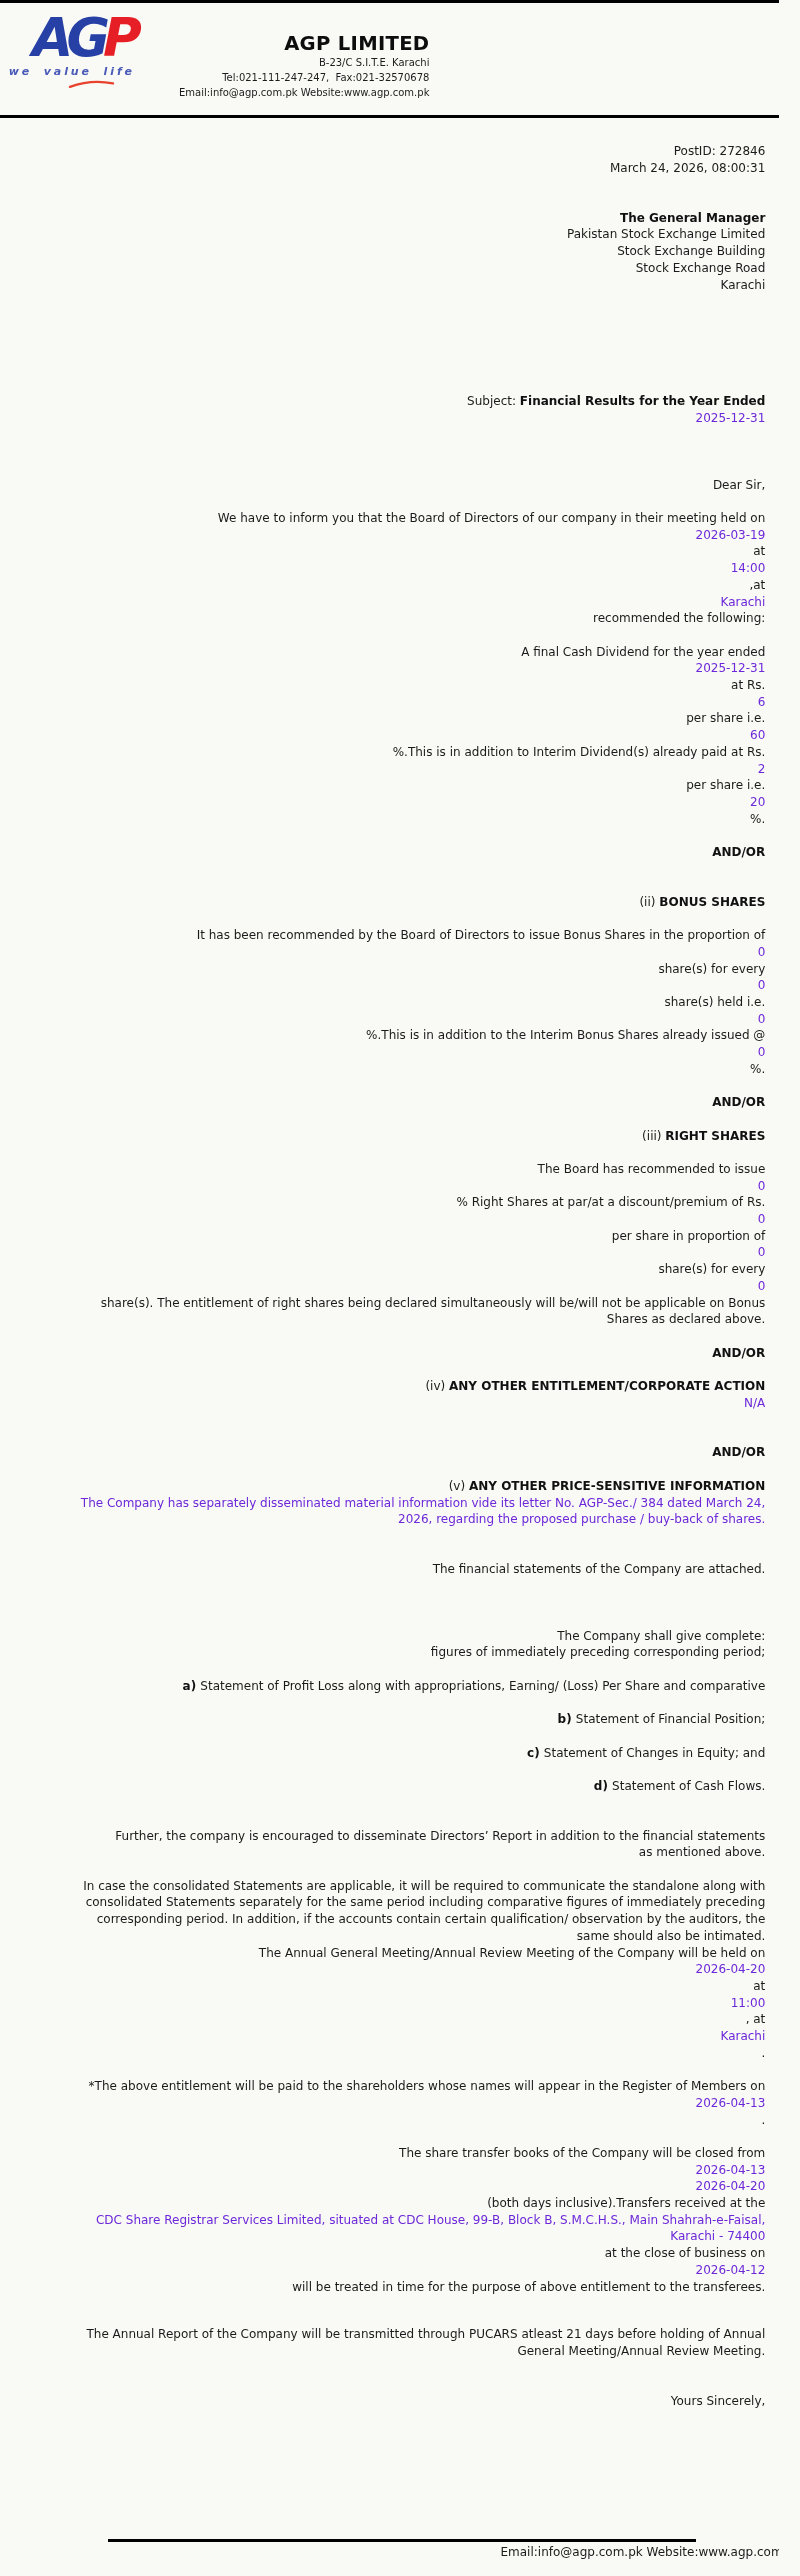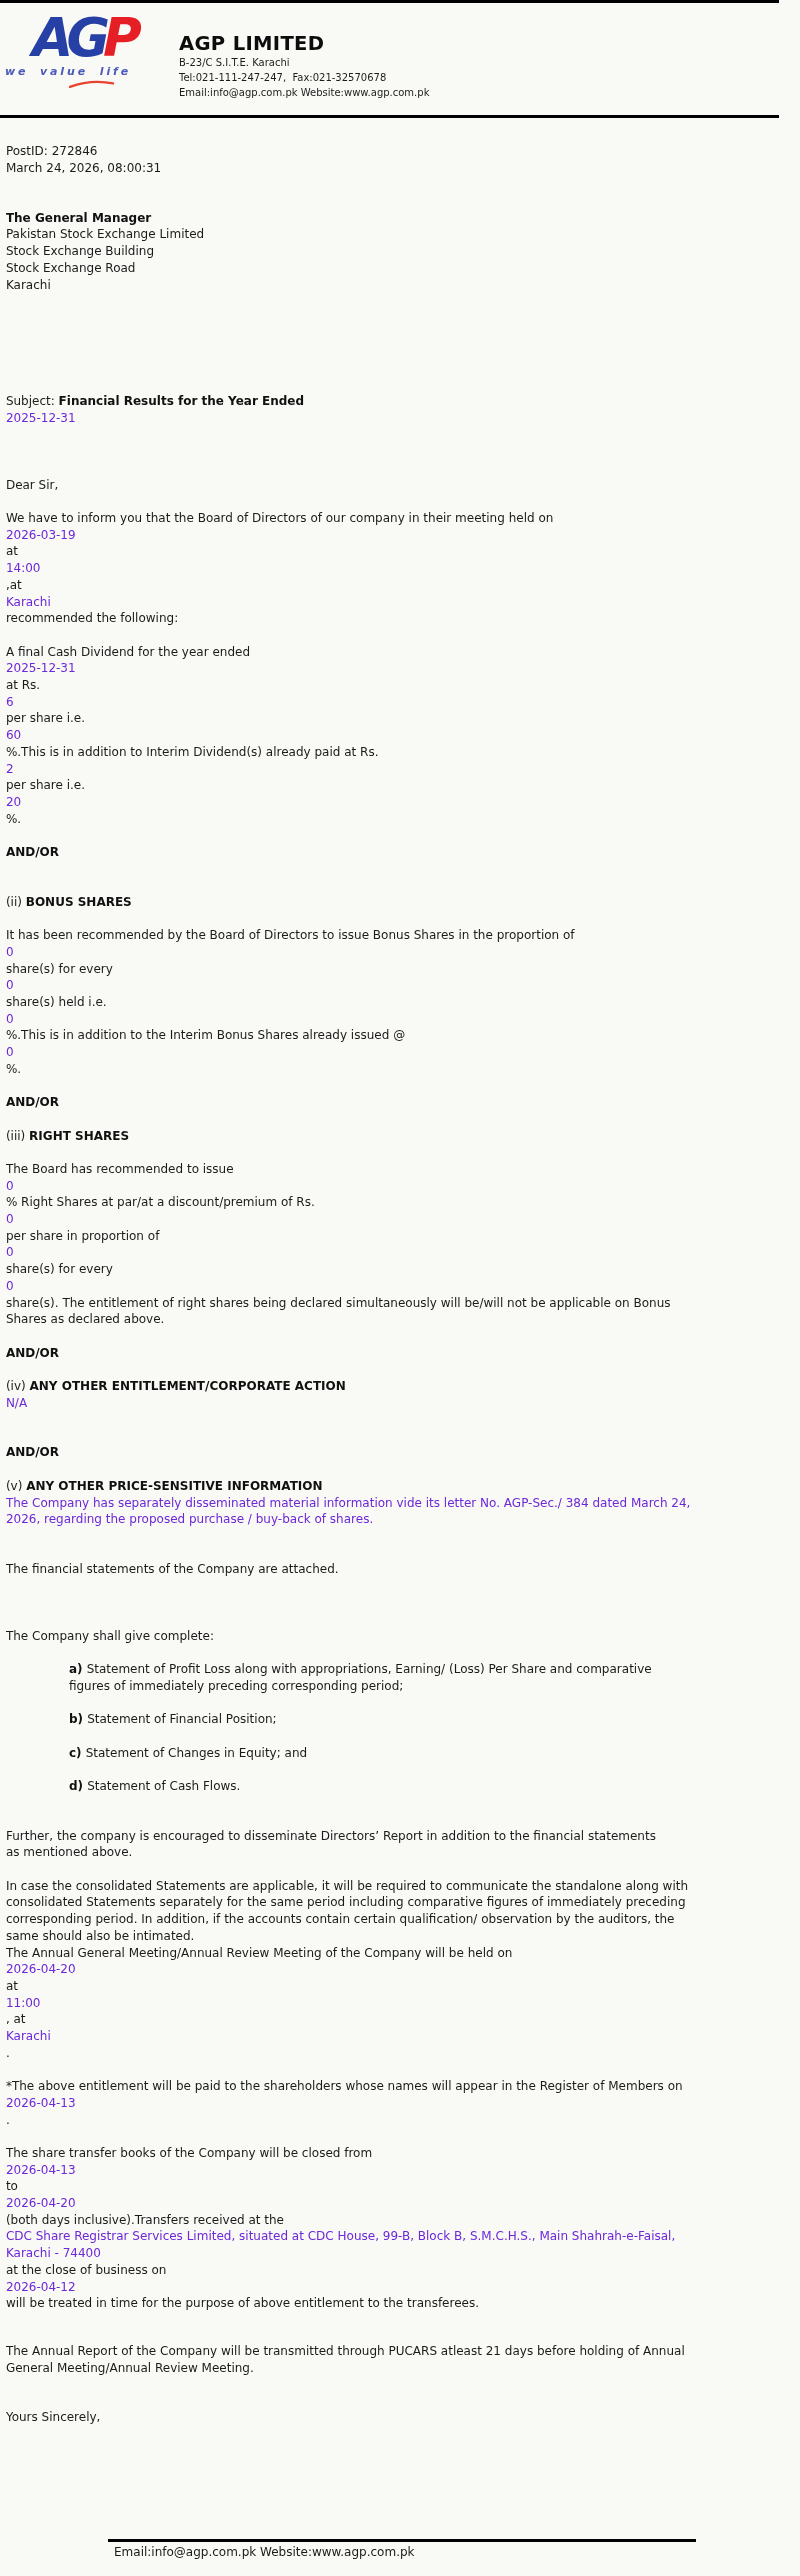--- a/index.html
+++ b/index.html
@@ -1,18 +1,18 @@
 <!DOCTYPE html>
 <html><head>
 <meta charset="utf-8">
 <style>
   * { margin:0; padding:0; box-sizing:border-box; }
   html,body { background:#f9faf5; }
   body { font-family:"DejaVu Sans","Liberation Sans",sans-serif; color:#161616; }
-  .page { position:relative; width:779px; height:2576px; background:#f9faf5; overflow:hidden; }
+  .page { position:relative; width:779px; height:2576px; background:#f9faf5; overflow:hidden;text-align:right; }
   .top-border { height:2.9px; background:#000; }
 
   .header { position:relative; height:112px; }
   .logo { position:absolute; left:4.9px; top:9.8px; }
   .logo-text { margin-left:27.4px; font-weight:bold; font-style:italic; font-size:53px; line-height:49px; letter-spacing:-6.9px; white-space:nowrap; }
   .lg-blue { color:#2740a6; }
   .lg-red { color:#e51f25; }
   .tagline { margin-top:2.9px; color:#4a5ab8; font-weight:bold; font-style:italic; font-size:11px; letter-spacing:2.9px; word-spacing:4.9px; white-space:nowrap; }
   .swoosh { display:block; margin:2px 0 0 63px; }
   .company { position:absolute; left:179px; top:29px; }
@@ -110,22 +110,22 @@
       <div class="line"><span class="s-n">Shares as declared above.</span></div>
       <div class="line" style="margin-top: 16.7px;"><span class="s-b">AND/OR</span></div>
       <div class="line" style="margin-top: 16.7px;"><span class="s-n">(iv) </span><span class="s-b">ANY OTHER ENTITLEMENT/CORPORATE ACTION</span></div>
       <div class="line"><span class="s-v">N/A</span></div>
       <div class="line" style="margin-top: 33px;"><span class="s-b">AND/OR</span></div>
       <div class="line" style="margin-top: 16.7px;"><span class="s-n">(v) </span><span class="s-b">ANY OTHER PRICE-SENSITIVE INFORMATION</span></div>
       <div class="line"><span class="s-v">The Company has separately disseminated material information vide its letter No. AGP-Sec./ 384 dated March 24,</span></div>
       <div class="line"><span class="s-v">2026, regarding the proposed purchase / buy-back of shares.</span></div>
       <div class="line" style="margin-top: 33px;"><span class="s-n">The financial statements of the Company are attached.</span></div>
       <div class="line" style="margin-top: 50px;"><span class="s-n">The Company shall give complete:</span></div>
+      <div class="line indent"><span class="s-n">figures of immediately preceding corresponding period;</span></div>
       <div class="line indent" style="margin-top: 16.7px;"><span class="s-b">a) </span><span class="s-n">Statement of Profit Loss along with appropriations, Earning/ (Loss) Per Share and comparative</span></div>
-      <div class="line indent"><span class="s-n">figures of immediately preceding corresponding period;</span></div>
       <div class="line indent" style="margin-top: 16.7px;"><span class="s-b">b) </span><span class="s-n">Statement of Financial Position;</span></div>
       <div class="line indent" style="margin-top: 16.7px;"><span class="s-b">c) </span><span class="s-n">Statement of Changes in Equity; and</span></div>
       <div class="line indent" style="margin-top: 16.7px;"><span class="s-b">d) </span><span class="s-n">Statement of Cash Flows.</span></div>
       <div class="line" style="margin-top: 33px;"><span class="s-n">Further, the company is encouraged to disseminate Directors’ Report in addition to the financial statements</span></div>
       <div class="line"><span class="s-n">as mentioned above.</span></div>
       <div class="line" style="margin-top: 16.7px;"><span class="s-n">In case the consolidated Statements are applicable, it will be required to communicate the standalone along with</span></div>
       <div class="line"><span class="s-n">consolidated Statements separately for the same period including comparative figures of immediately preceding</span></div>
       <div class="line"><span class="s-n">corresponding period. In addition, if the accounts contain certain qualification/ observation by the auditors, the</span></div>
       <div class="line"><span class="s-n">same should also be intimated.</span></div>
       <div class="line" style="margin-top: 0;"><span class="s-n">The Annual General Meeting/Annual Review Meeting of the Company will be held on</span></div>
@@ -133,21 +133,20 @@
       <div class="line"><span class="s-n">at</span></div>
       <div class="line"><span class="s-v">11:00</span></div>
       <div class="line"><span class="s-n">, at</span></div>
       <div class="line"><span class="s-v">Karachi</span></div>
       <div class="line"><span class="s-n">.</span></div>
       <div class="line" style="margin-top: 16.7px;"><span class="s-n">*The above entitlement will be paid to the shareholders whose names will appear in the Register of Members on</span></div>
       <div class="line"><span class="s-v">2026-04-13</span></div>
       <div class="line"><span class="s-n">.</span></div>
       <div class="line" style="margin-top: 16.7px;"><span class="s-n">The share transfer books of the Company will be closed from</span></div>
       <div class="line"><span class="s-v">2026-04-13</span></div>
-      <div class="line"><span class="s-n">to</span></div>
       <div class="line"><span class="s-v">2026-04-20</span></div>
       <div class="line"><span class="s-n">(both days inclusive).Transfers received at the</span></div>
       <div class="line"><span class="s-v">CDC Share Registrar Services Limited, situated at CDC House, 99-B, Block B, S.M.C.H.S., Main Shahrah-e-Faisal,</span></div>
       <div class="line"><span class="s-v">Karachi - 74400</span></div>
       <div class="line"><span class="s-n">at the close of business on</span></div>
       <div class="line"><span class="s-v">2026-04-12</span></div>
       <div class="line"><span class="s-n">will be treated in time for the purpose of above entitlement to the transferees.</span></div>
       <div class="line" style="margin-top: 31px;"><span class="s-n">The Annual Report of the Company will be transmitted through PUCARS atleast 21 days before holding of Annual</span></div>
       <div class="line"><span class="s-n">General Meeting/Annual Review Meeting.</span></div>
       <div class="line" style="margin-top: 33px;"><span class="s-n">Yours Sincerely,</span></div>

